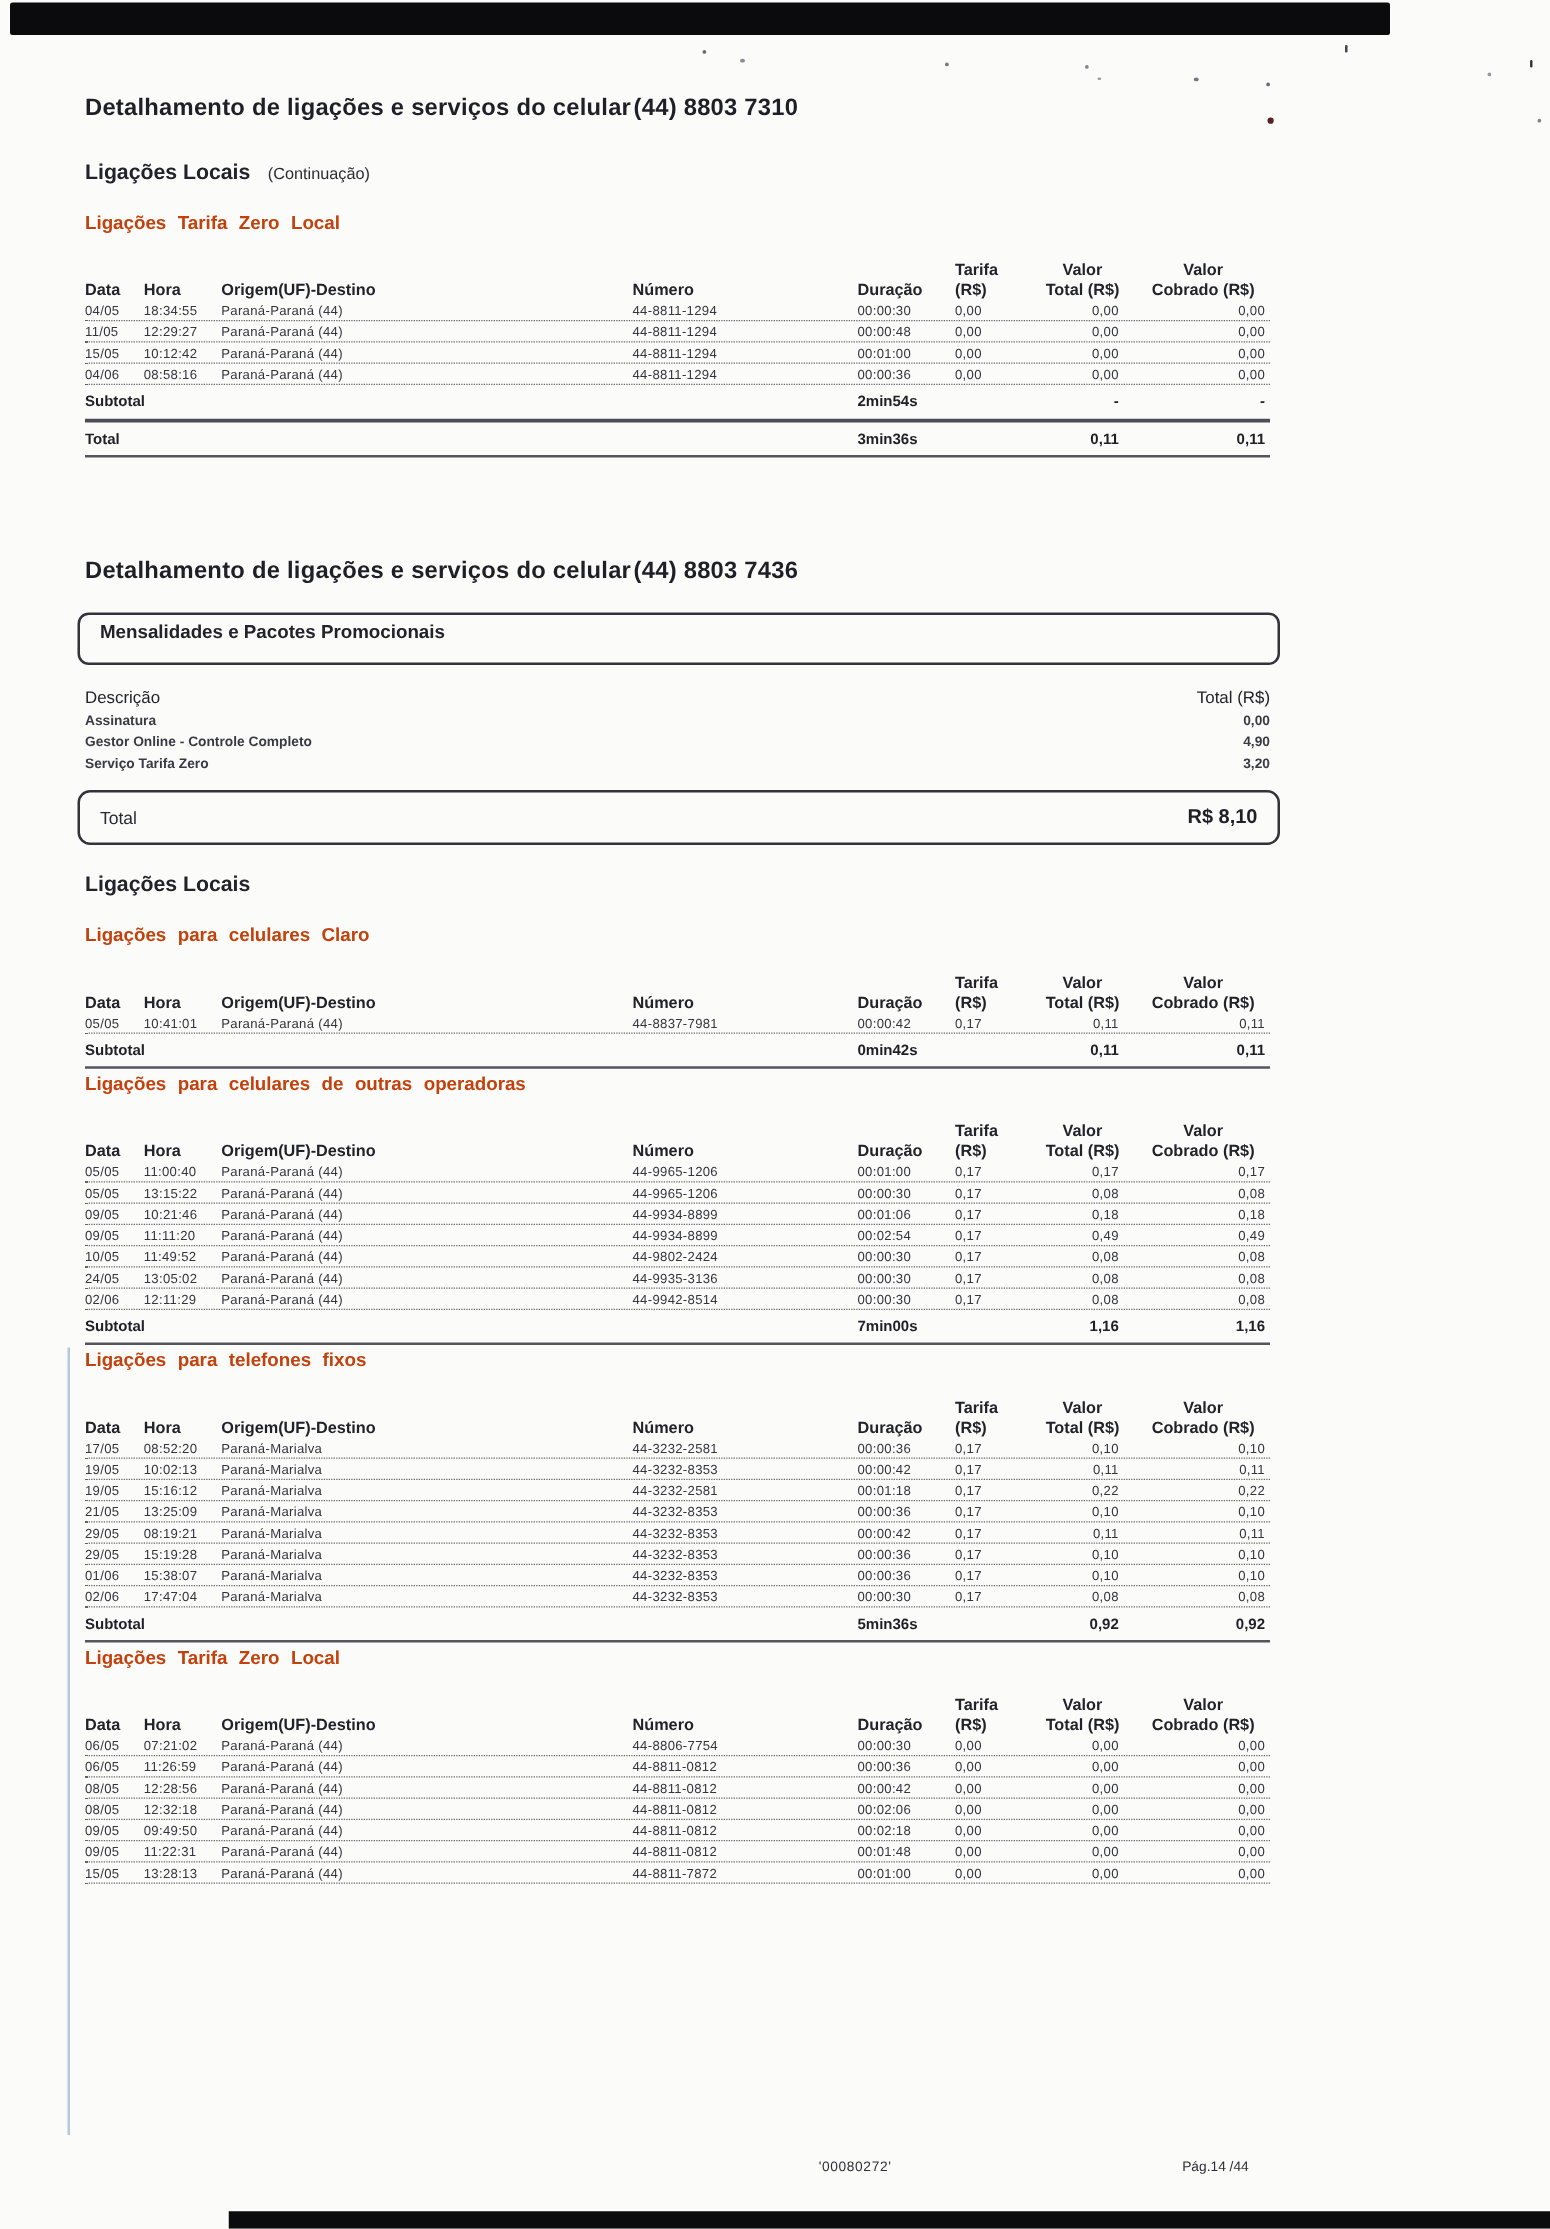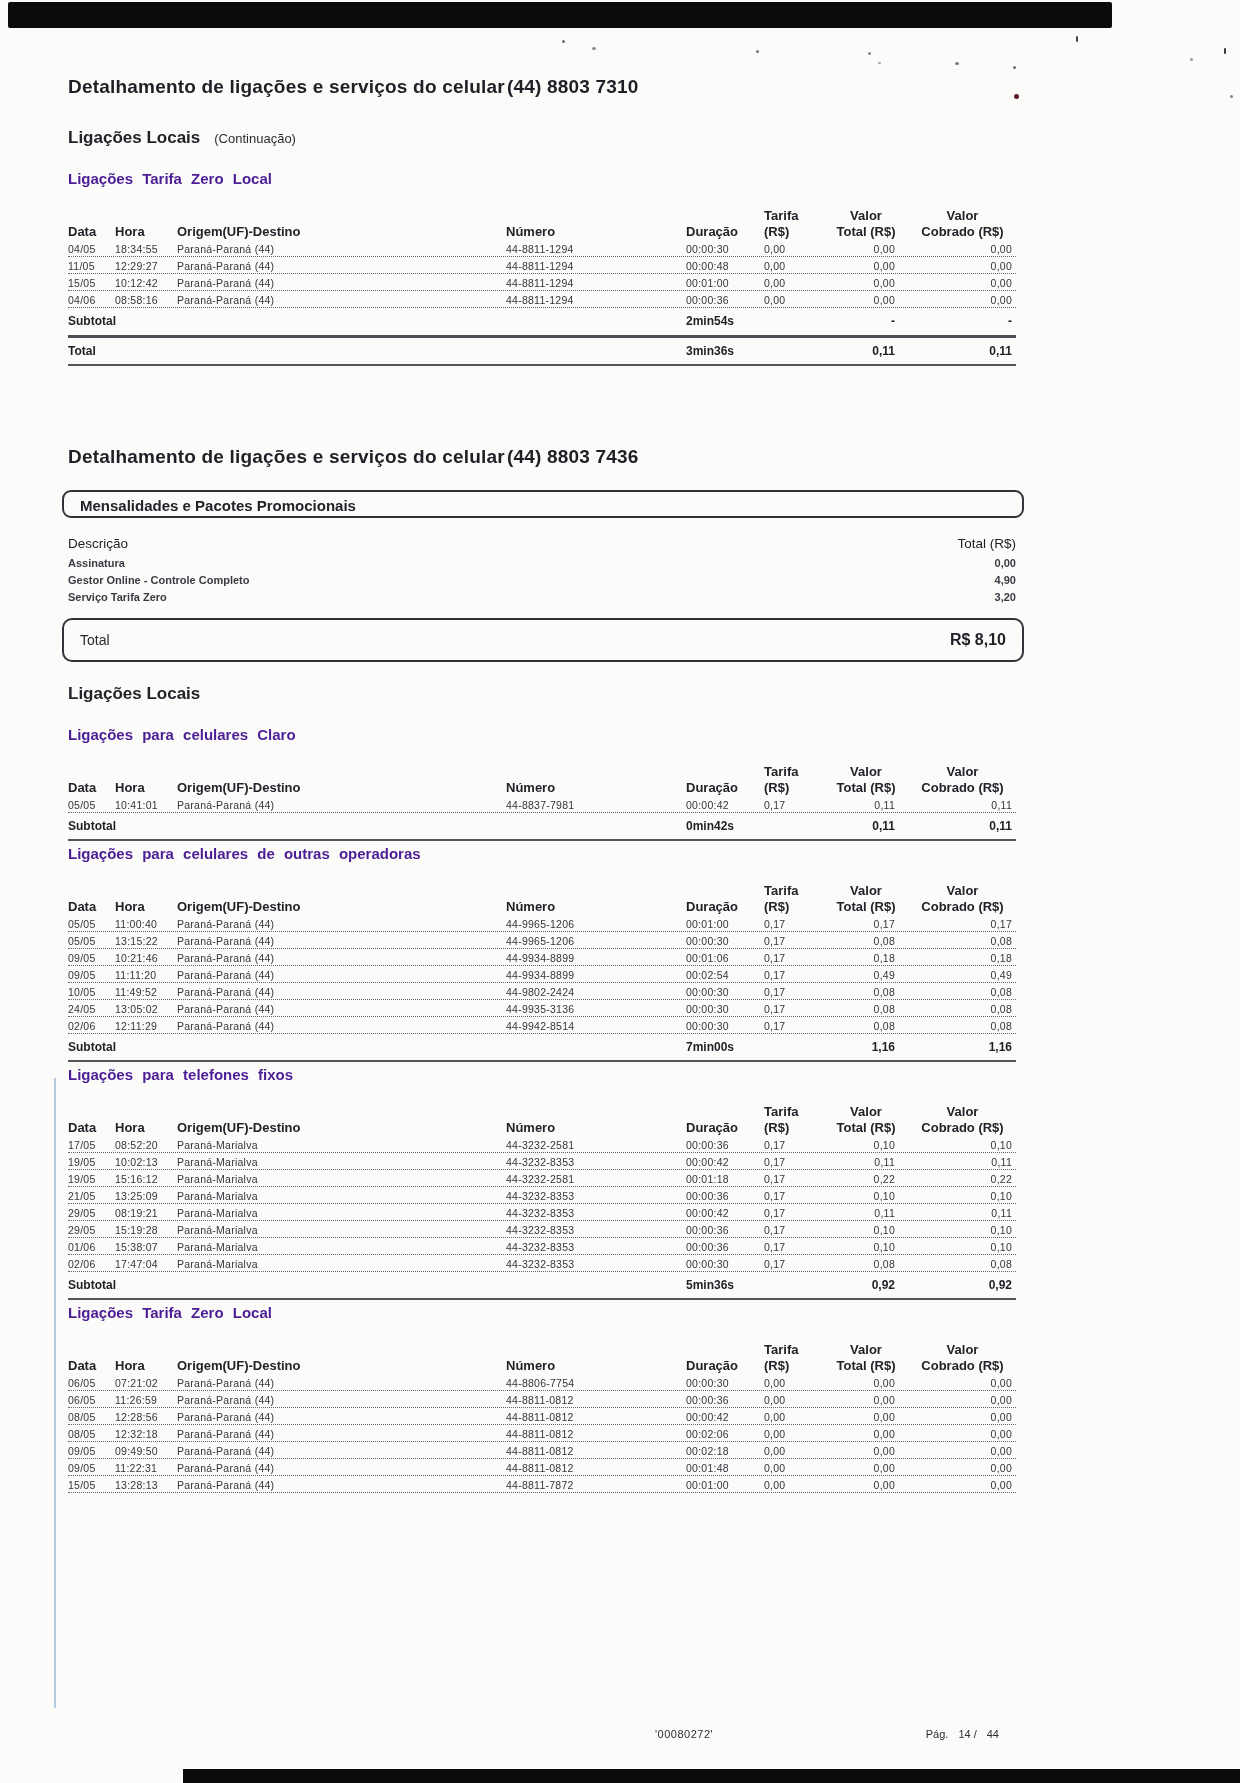--- a/index.html
+++ b/index.html
@@ -19,56 +19,56 @@
   .sec-title{margin:0;font-size:19px;font-weight:bold;color:#1f1f27;letter-spacing:.2px;}
   .sec-title .phone{margin-left:2px;}
   .t1{padding-top:76px;}
   .t2{padding-top:80px;}
 
   .group-row{margin-top:30px;display:flex;align-items:baseline;}
   .group-title{font-size:17px;font-weight:bold;color:#22222a;}
   .group-note{font-size:13px;margin-left:14px;color:#2b2b33;}
   .group-title.solo{margin-top:22px;display:block;}
 
-  .table-title{margin-top:22px;font-size:15px;font-weight:600;word-spacing:5px;color:#4c1d95;}
+  .table-title{margin-top:22px;font-size:15px;font-weight:600;word-spacing:5px;color:#c2410c;}
   .table-title.tight{margin-top:4px;}
 
   
   .trow{display:grid;grid-template-columns:47px 62px 1fr 180px 78px 59px 86px 107px;align-items:end;}
   .thead{margin-top:19px;font-size:13px;font-weight:600;color:#22222a;line-height:1.25;min-height:34px;}
   .thead .cell{align-self:end;}
   .tdata{font-size:10.5px;color:#34343e;letter-spacing:.25px;
          border-bottom:1px dotted #63636b;padding:3px 0 1px;}
   .tdata .c-vtotal{padding-right:14px;}
   .tdata .c-vcobrado{padding-right:4px;}
   .tsummary{font-size:12px;font-weight:bold;color:#1f1f27;padding:6px 0 5px;}
   .tsummary .c-vtotal{padding-right:14px;}
   .tsummary .c-vcobrado{padding-right:4px;}
   .c-vtotal,.c-vcobrado{text-align:right;}
   .thead .c-vtotal,.thead .c-vcobrado{text-align:center;}
   .rule{height:0;border-top:2px solid #55555d;margin-top:1px;}
   .rule-heavy{height:0;border-top:3px solid #4c4c54;margin-top:2px;}
 
   
   .round-box{border:2px solid #33333b;border-radius:9px;background:transparent;}
-  .fees-head-box{margin-top:22px;margin-left:-6px;margin-right:-8px;padding:5px 16px 2px;
+  .fees-head-box{margin-top:22px;margin-left:-6px;margin-right:-8px;padding:5px 16px 16px;
                  font-size:15px;font-weight:bold;color:#22222a;}
   .fee-cols{margin-top:18px;display:flex;justify-content:space-between;
             font-size:13.5px;font-weight:normal;color:#22222a;}
   .fee-rows{margin-top:3px;font-weight:bold;}
   .fee-row{display:flex;justify-content:space-between;font-size:11px;color:#3a3a44;padding:2.5px 0;}
   .total-box{margin-top:13px;margin-left:-6px;margin-right:-8px;padding:11px 16px;
              display:flex;justify-content:space-between;align-items:center;border-radius:10px;}
   .total-box .lbl{font-size:14px;color:#2a2a32;}
   .total-box .val{font-size:16px;font-weight:bold;color:#1f1f27;}
 
   
   .footer{position:absolute;top:1728px;left:0;width:1075px;height:20px;font-size:11px;color:#2e2e36;}
   .footer .code{position:absolute;left:655px;letter-spacing:.5px;}
-  .footer .pageinfo{position:absolute;right:76px;display:flex;gap:10px;align-items:center;}
+  .footer .pageinfo{position:absolute;right:76px;display:flex;align-items:center;}
 </style>
 </head>
 <body>
 
 <div class="bar-top"></div>
 <div class="bar-bottom"></div>
 <div class="blue-line"></div>
 <div class="speck" style="left:562px;top:40px;width:3px;height:3px;background:#6a6a72;"></div>
 <div class="speck" style="left:592px;top:47px;width:4px;height:3px;background:#8a8a92;"></div>
 <div class="speck" style="left:756px;top:50px;width:3px;height:3px;background:#77777f;"></div>

